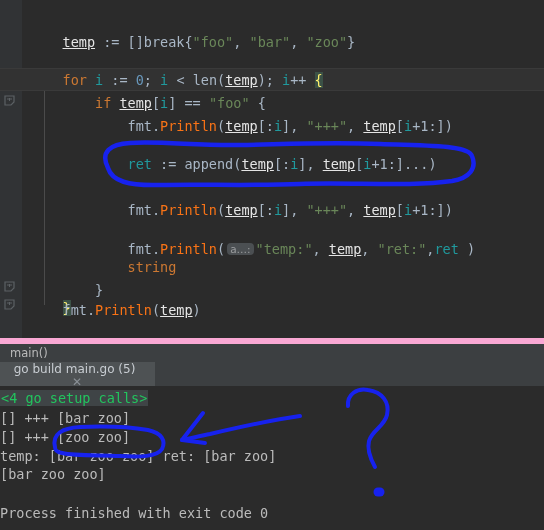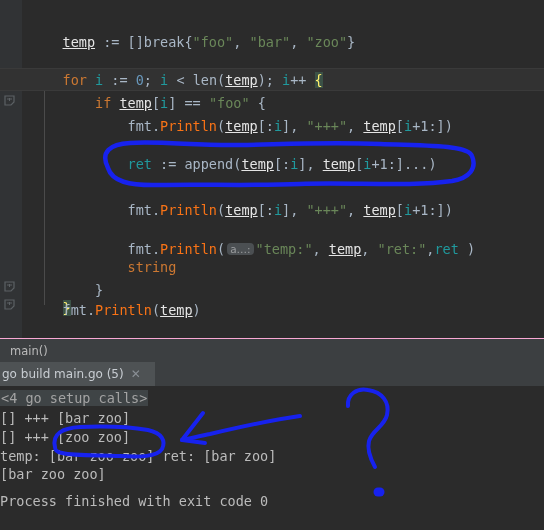--- a/index.html
+++ b/index.html
@@ -50,55 +50,56 @@
   .inlay {
     background: #4b4f52; color: #9a9c9e; border-radius: 4px;
     font-size: 10.5px; padding: 0 3px; margin: 0 2px;
     font-family: "DejaVu Sans", sans-serif;
     position: relative; top: -1px;
   }
 
   
   .breadcrumb {
     position: absolute; left: 0; top: 338px; width: 544px; height: 24px;
-    background: #3c3f41; border-top: 1px solid #f9a8d4;
+    background: #3c3f41; border-top: 6px solid #f9a8d4;
     color: #bbbbbb; font-size: 11.5px;
     font-family: "DejaVu Sans", sans-serif;
     display: flex; align-items: center; padding-left: 10px;
   }
 
   
   .runbar {
     position: absolute; left: 0; top: 362px; width: 544px; height: 24px;
     background: #3c3f41;
   }
   .run-tab {
     position: absolute; left: 0; top: 0; height: 24px;
     background: #4e5254; display: flex; align-items: center;
     padding: 0 8px 0 0; color: #c8cdd2; font-size: 12px;
     font-family: "DejaVu Sans", sans-serif;
+    flex-direction: column;
   }
   .run-tab-label { padding-left: 2px; }
   .run-tab-close {
     margin-left: 7px; color: #8a9096; font-size: 12px; line-height: 1;
     font-family: "DejaVu Sans", sans-serif;
   }
 
   
   .console {
     position: absolute; left: 0; top: 386px; width: 544px; height: 144px;
     background: #2b2b2b; overflow: hidden;
   }
   .con-line {
     position: absolute; left: 0; height: 21px; line-height: 21px;
     white-space: pre; color: #bbbbbb;
     font-family: "DejaVu Sans Mono", monospace; font-size: 13.5px;
   }
   .con-fold {
-    background: #3f4446; color: #a3a3a3; padding: 0 1px;
+    background: #3f4446; color: #22c55e; padding: 0 1px;
   }
 
   
   .ink { position: absolute; left: 0; top: 0; width: 544px; height: 530px;
          pointer-events: none; }
 </style>
 </head>
 <body>
 
 <div id="app">
@@ -158,21 +159,21 @@
     </div>
   </div>
 
   <div class="console">
     <div id="console-lines">
         <div class="con-line" style="top: 2px;"><span class="con-fold">&lt;4 go setup calls&gt;</span></div>
         <div class="con-line" style="top: 22px;"><span>[] +++ [bar zoo]</span></div>
         <div class="con-line" style="top: 41px; text-align: center;"><span>[] +++ [zoo zoo]</span></div>
         <div class="con-line" style="top: 60px;"><span>temp: [bar zoo zoo] ret: [bar zoo]</span></div>
         <div class="con-line" style="top: 78px;"><span>[bar zoo zoo]</span></div>
-        <div class="con-line" style="top: 105px;"><span>Process finished with exit code 0</span></div>
+        <div class="con-line" style="top: 117px;"><span>Process finished with exit code 0</span></div>
       </div>
   </div>
 
   <svg class="ink" viewBox="0 0 544 530" xmlns="http://www.w3.org/2000/svg">
 
     <path d="M 108 168 C 100 152, 110 144, 130 143 C 160 141, 200 146, 240 145
              C 290 144, 330 142, 380 144 C 430 146, 468 145, 472 156
              C 477 168, 470 178, 452 181 C 410 187, 350 182, 300 184
              C 250 186, 200 184, 160 185 C 128 186, 112 181, 108 168 Z" fill="none" stroke="#1722ee" stroke-width="4.5" stroke-linecap="round" stroke-linejoin="round"></path>
 

